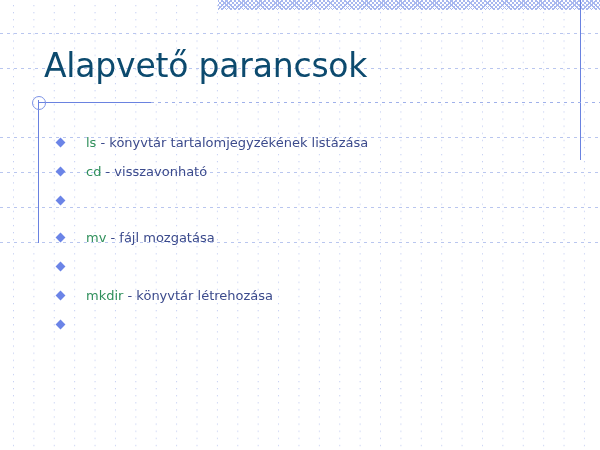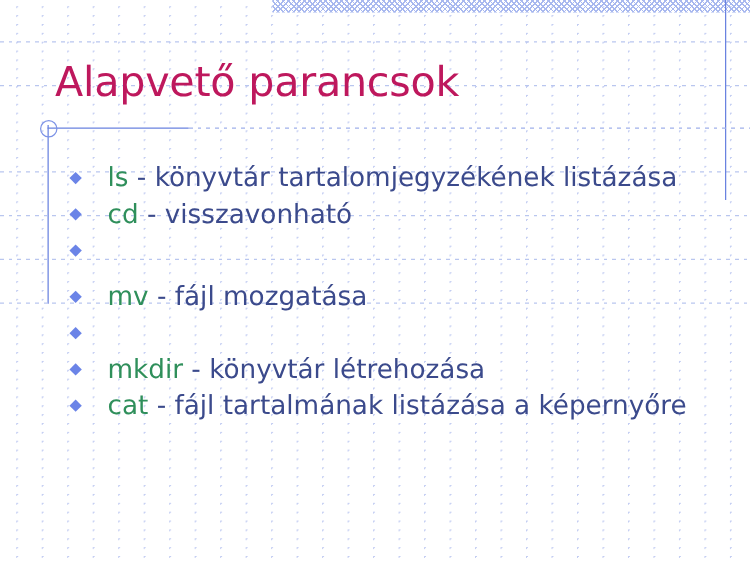--- a/index.html
+++ b/index.html
@@ -100,21 +100,21 @@
   }
 
   
   .slide-title {
     position: absolute;
     left: 44px;
     top: 46px;
     font-size: 33px;
     line-height: 40px;
     letter-spacing: -0.2px;
-    color: #be185d;
+    color: #0c4a6e;
     white-space: nowrap;
   }
 
   
   .bullet-list {
     position: absolute;
     left: 56px;
     top: 128px;
     width: 530px;
   }
@@ -133,21 +133,21 @@
   }
   .bullet-mark::before {
     content: "";
     position: absolute;
     left: 1px; top: 1px;
     width: 7px; height: 7px;
     background: #6b84e7;
     transform: rotate(45deg);
   }
   .bullet-text {
-    font-size: 21px;
+    font-size: 13px;
     line-height: 21px;
     color: #3b4a8c;
     white-space: nowrap;
   }
   .cmd {
     color: #2f8f5b;
   }
   .desc {
     color: #3b4a8c;
   }
@@ -202,17 +202,16 @@
       <span class="bullet-mark"></span>
     </div>
 
     <div class="bullet-row">
       <span class="bullet-mark"></span>
       <span class="bullet-text"><span class="cmd">mkdir</span><span class="desc"> - könyvtár létrehozása</span></span>
     </div>
 
     <div class="bullet-row">
       <span class="bullet-mark"></span>
-      <span class="bullet-text"><span class="cmd">cat</span><span class="desc"> - fájl tartalmának listázása a képernyőre</span></span>
     </div>
 
   </div>
 </div>
 
 </body></html>

